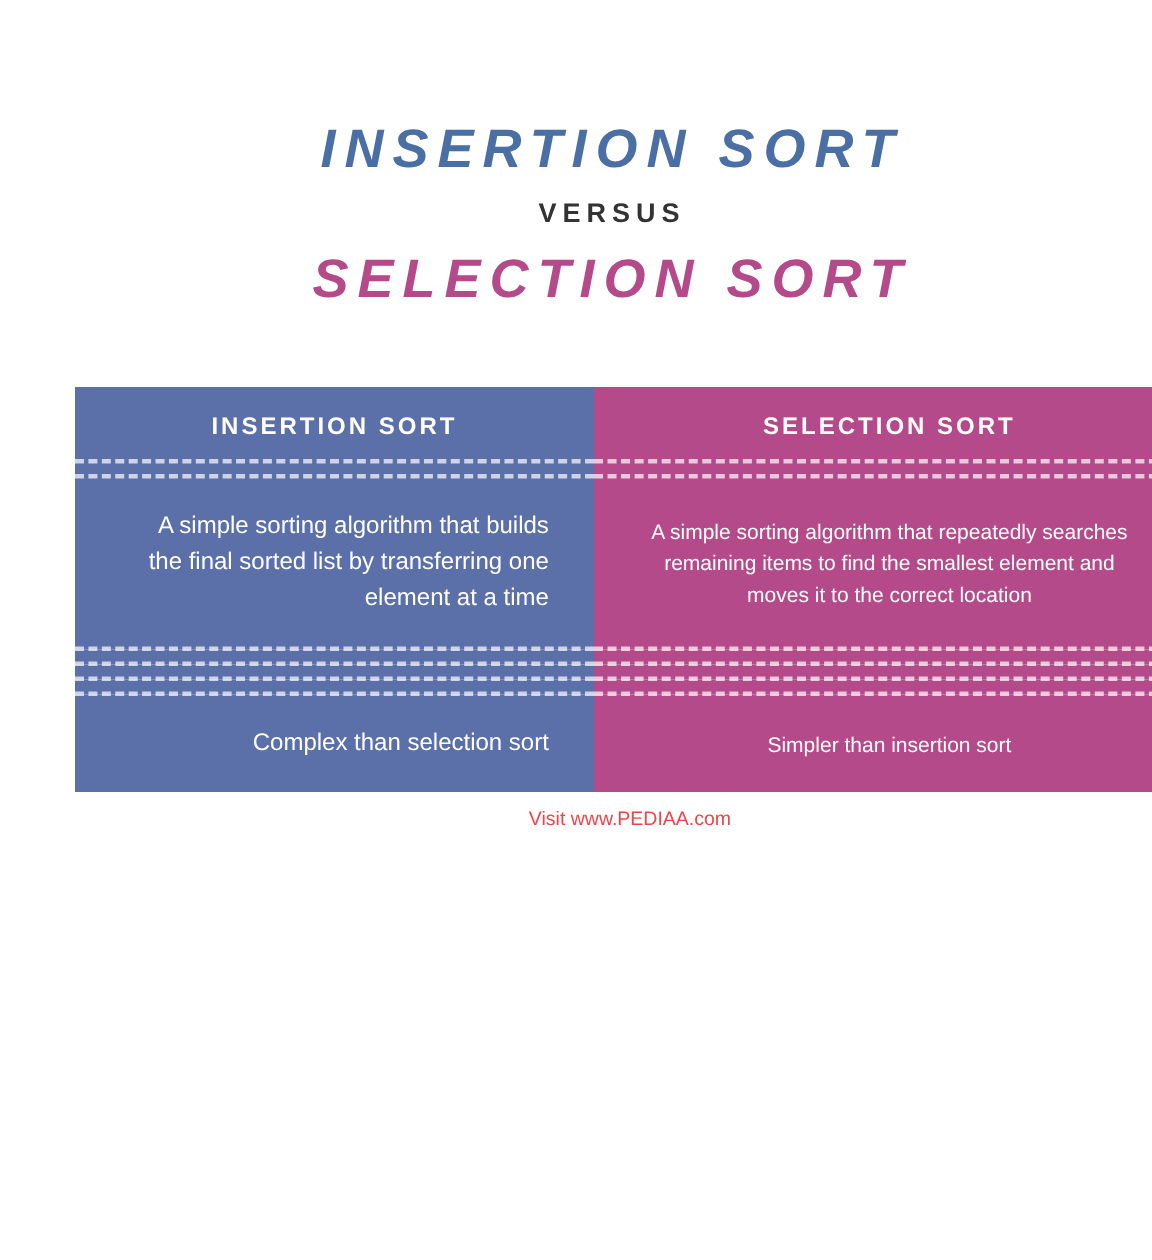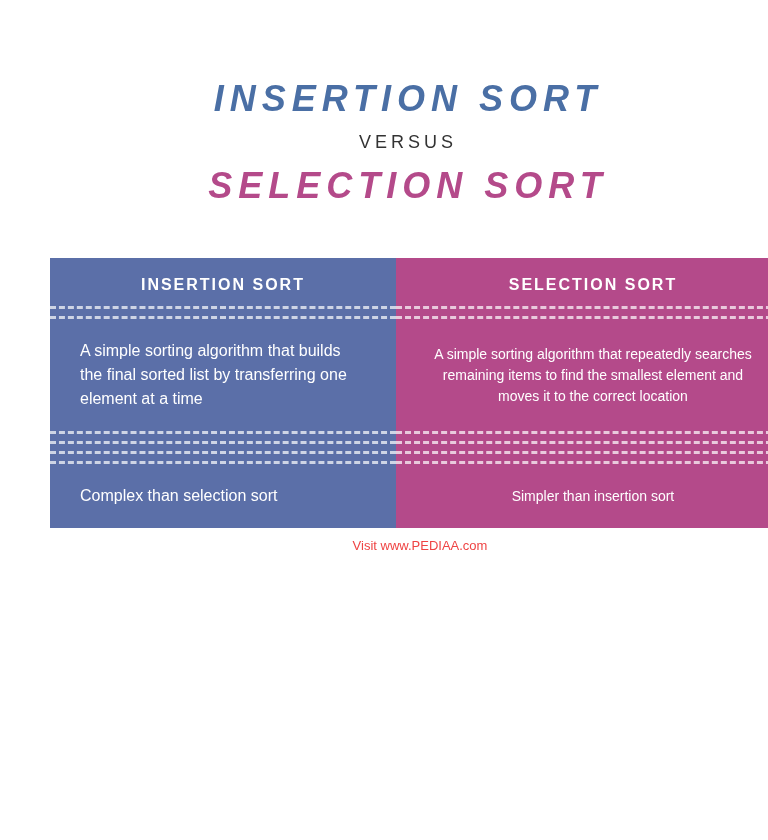--- a/index.html
+++ b/index.html
@@ -21,21 +21,21 @@
     .title-insertion {
       font-size: 36px;
       font-weight: bold;
       letter-spacing: 6px;
       color: #4a6fa5;
       font-style: italic;
     }
 
     .versus {
       font-size: 18px;
-      font-weight: normal;
+      font-weight: bold;
       letter-spacing: 4px;
       color: #333;
       margin: 5px 0;
     }
 
     .title-selection {
       font-size: 36px;
       font-weight: bold;
       letter-spacing: 6px;
       color: #b44a8a;
@@ -72,21 +72,21 @@
     .dotted-divider-selection {
       background-color: #b44a8a;
       border-top: 3px dashed rgba(255,255,255,0.7);
       border-bottom: 3px dashed rgba(255,255,255,0.7);
       height: 10px;
     }
 
     .content-cell-insertion {
       background-color: #5b6fa8;
       color: white;
-      text-align: left;
+      text-align: right;
       font-size: 16px;
       line-height: 1.5;
       padding: 20px 30px;
     }
 
     .content-cell-selection {
       background-color: #b44a8a;
       color: white;
       text-align: center;
       font-size: 14px;

